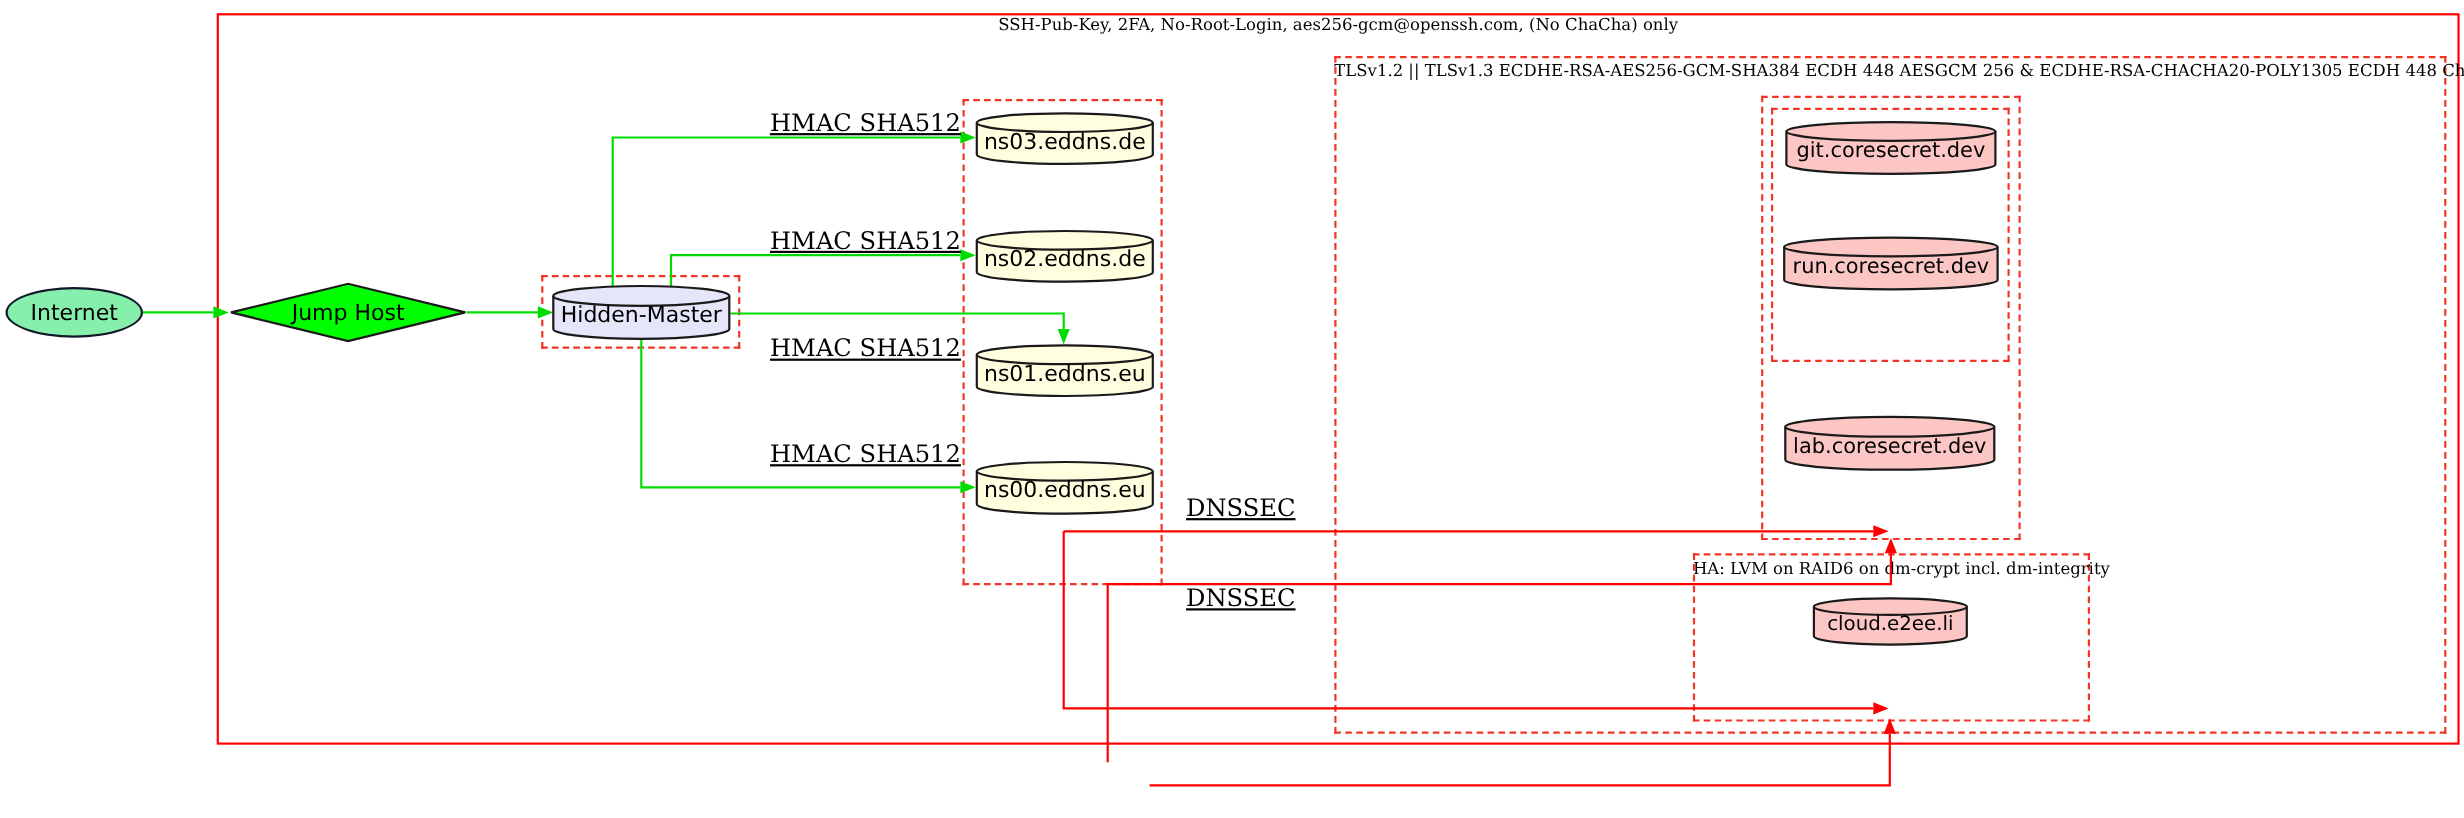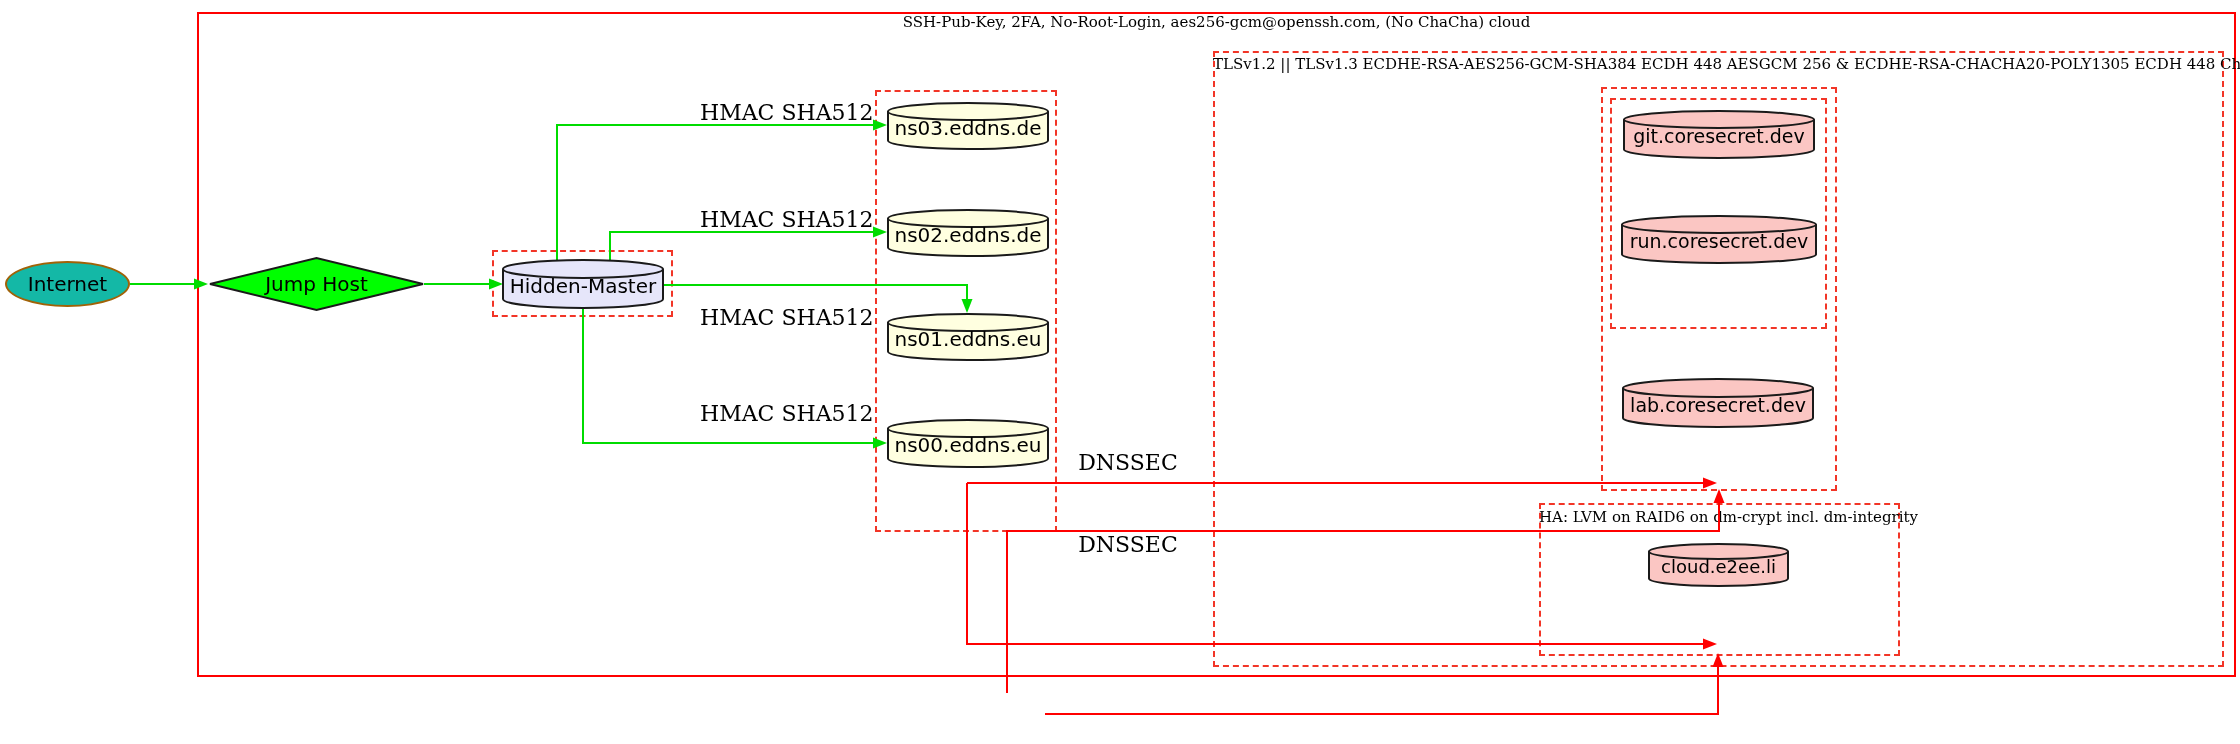--- a/index.html
+++ b/index.html
@@ -9,48 +9,48 @@
   }
   .cluster { position:absolute; box-sizing:border-box; }
   .cluster.solid  { border:2px solid #ff0000; }
   .cluster.dashed { border:2px dashed #f23527; }
   .cluster-label {
     position:absolute; text-align:center; color:#000;
     font:15px "DejaVu Serif", serif; white-space:nowrap;
   }
   .edge-label {
     position:absolute; text-align:center; color:#000;
-    font:22px "DejaVu Serif", serif; white-space:nowrap;
+    font:22px "DejaVu Serif", serif; white-space:nowrap;text-decoration:underline;
   }
   #edges { position:absolute; left:0; top:0; }
   .node { position:absolute; }
   .ellipse {
-    position:absolute; box-sizing:border-box; background:#14b8a6;
-    border:2px solid #a16207; border-radius:50%;
+    position:absolute; box-sizing:border-box; background:#86efac;
+    border:2px solid #0f172a; border-radius:50%;
     display:flex; align-items:center; justify-content:center;
     font:20px "DejaVu Sans", sans-serif; color:#000;
   }
   svg text {
     font-family:"DejaVu Sans", sans-serif; fill:#000;
   }
 </style>
 </head>
 <body>
 
 <div id="canvas">
 
   <div class="cluster solid" style="left:197px; top:12px;  width:2039px; height:665px;"></div>
   <div class="cluster dashed" style="left:1213px; top:51px; width:1011px; height:616px;"></div>
   <div class="cluster dashed" style="left:875px;  top:90px;  width:182px;  height:442px;"></div>
   <div class="cluster dashed" style="left:492px; top:250px; width:181px; height:67px;"></div>
   <div class="cluster dashed" style="left:1601px; top:87px; width:236px; height:404px;"></div>
   <div class="cluster dashed" style="left:1610px; top:98px; width:217px; height:231px;"></div>
   <div class="cluster dashed" style="left:1539px; top:503px; width:361px; height:153px;"></div>
 
-  <div class="cluster-label" style="left:197px; top:13px; width:2039px;">SSH-Pub-Key, 2FA, No-Root-Login, aes256-gcm@openssh.com, (No ChaCha) cloud</div>
+  <div class="cluster-label" style="left:197px; top:13px; width:2039px;">SSH-Pub-Key, 2FA, No-Root-Login, aes256-gcm@openssh.com, (No ChaCha) only</div>
   <div class="cluster-label" style="left:1213px; top:55px; width:1011px;">TLSv1.2 || TLSv1.3 ECDHE-RSA-AES256-GCM-SHA384 ECDH 448 AESGCM 256 &amp; ECDHE-RSA-CHACHA20-POLY1305 ECDH 448 ChaCha20 256</div>
   <div class="cluster-label" style="left:1539px; top:508px; width:361px;">HA: LVM on RAID6 on dm-crypt incl. dm-integrity</div>
 
   <svg id="edges" width="2240" height="744">
     <g stroke="#00dc00" stroke-width="2" fill="none">
       <path d="M130,284 H194"></path>
       <path d="M424,284 H489"></path>
       <path d="M557,261 V125 H873"></path>
       <path d="M610,261 V232 H873"></path>
       <path d="M664,285 H967 V299"></path>

